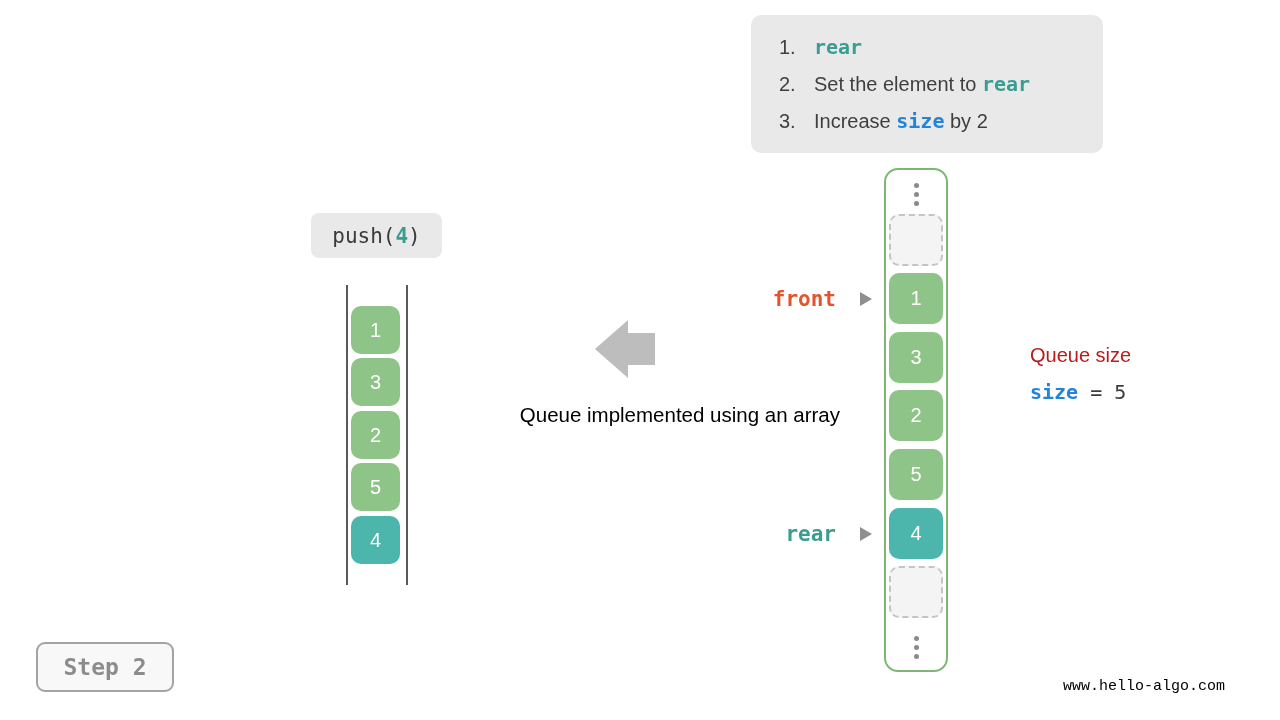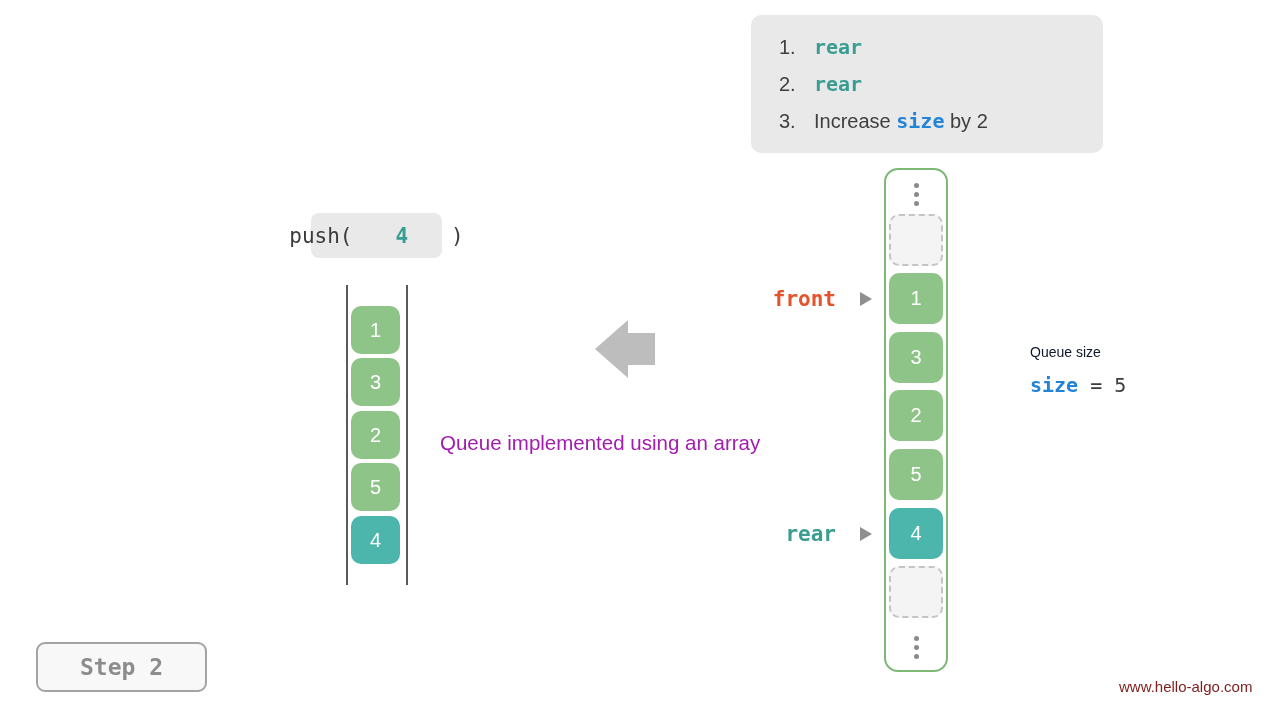--- a/index.html
+++ b/index.html
@@ -1,18 +1,18 @@
 <!DOCTYPE html>
 <html><head>
 <meta charset="utf-8">
 <style>
   * { margin: 0; padding: 0; box-sizing: border-box; }
   html, body { width: 1280px; height: 720px; background: #ffffff; overflow: hidden; }
   body { font-family: "Liberation Sans", sans-serif; position: relative; }
-  .mono { font-family: "DejaVu Sans Mono", monospace; gap: 43px; }
+  .mono { font-family: "DejaVu Sans Mono", monospace; }
 
   
   .instructions {
     position: absolute; left: 751px; top: 15px; width: 352px; height: 138px;
     background: #e9e9e9; border-radius: 10px;
     display: flex; flex-direction: column; justify-content: center;
     gap: 13px; padding-left: 28px;
   }
   .instr-line { display: flex; align-items: baseline; font-size: 20px; color: #3f3f3f; }
   .instr-num { width: 22px; }
@@ -50,21 +50,21 @@
     border-top: 29px solid transparent; border-bottom: 29px solid transparent;
     border-right: 33px solid #bdbdbd;
   }
   .big-arrow .tail {
     position: absolute; left: 33px; top: 13px; width: 27px; height: 32px; background: #bdbdbd;
   }
 
   
   .caption {
     position: absolute; left: 440px; top: 403px; width: 400px;
-    text-align: left; font-size: 20.5px; color: #a21caf; margin-top: 28px;
+    text-align: right; font-size: 20.5px; color: #000000;
   }
 
   
   .array-box {
     position: absolute; left: 884px; top: 168px; width: 64px; height: 504px;
     border: 2px solid #7cb874; border-radius: 14px; background: #ffffff;
   }
   .dots { position: absolute; left: 0; width: 100%; display: flex; flex-direction: column; align-items: center; gap: 4px; }
   .dots.top { top: 13px; }
   .dots.bottom { top: 466px; }
@@ -94,51 +94,52 @@
   .pointer.front { left: 762px; top: 287px; color: #e6532a; }
   .pointer.rear  { left: 762px; top: 522px; color: #3a9d92; }
   .tri {
     width: 0; height: 0;
     border-top: 7px solid transparent; border-bottom: 7px solid transparent;
     border-left: 12px solid #8f8f8f;
   }
 
   
   .size-panel { position: absolute; left: 1030px; top: 344px; }
-  .size-title { font-size: 14px; color: #0f172a; }
+  .size-title { font-size: 20px; color: #b91c1c; }
   .size-line { margin-top: 13px; font-family: "DejaVu Sans Mono", monospace; font-size: 20px; color: #3c3c3c; display: flex; align-items: baseline; gap: 12px; }
   .size-line .var { color: #2284d8; font-weight: bold; }
 
   
   .step-box {
-    position: absolute; left: 36px; top: 642px; width: 171px; height: 50px;
+    position: absolute; left: 36px; top: 642px; width: 138px; height: 50px;
     background: #f8f8f8; border: 2px solid #a3a3a3; border-radius: 9px;
     display: flex; align-items: center; justify-content: center;
     font-family: "DejaVu Sans Mono", monospace; font-weight: bold; font-size: 23px; color: #8c8c8c;
   }
 
   
   .watermark {
-    position: absolute; left: 1119px; top: 678px;
-    font-family: Liberation Sans, sans-serif; font-size: 15px; color: #7f1d1d;
+    position: absolute; left: 1063px; top: 678px;
+    font-family: Liberation Mono, monospace; font-size: 15px; color: #000000;
   }
 </style>
 </head>
 <body>
 
 <div class="instructions">
   <div class="instr-line">
     <span class="instr-num">1.</span>
     <span class="instr-gap"></span>
     <span class="code teal">rear</span>
     <span class="instr-text"></span>
   </div>
   <div class="instr-line">
     <span class="instr-num">2.</span>
     <span class="instr-gap"></span>
+    <span class="instr-text">Set the element to </span>
     <span class="code teal">rear</span>
     <span class="instr-text"></span>
   </div>
   <div class="instr-line">
     <span class="instr-num">3.</span>
     <span class="instr-gap"></span>
     <span class="instr-text">Increase </span>
     <span class="code blue">size</span>
     <span class="instr-text"> by 2</span>
   </div>

